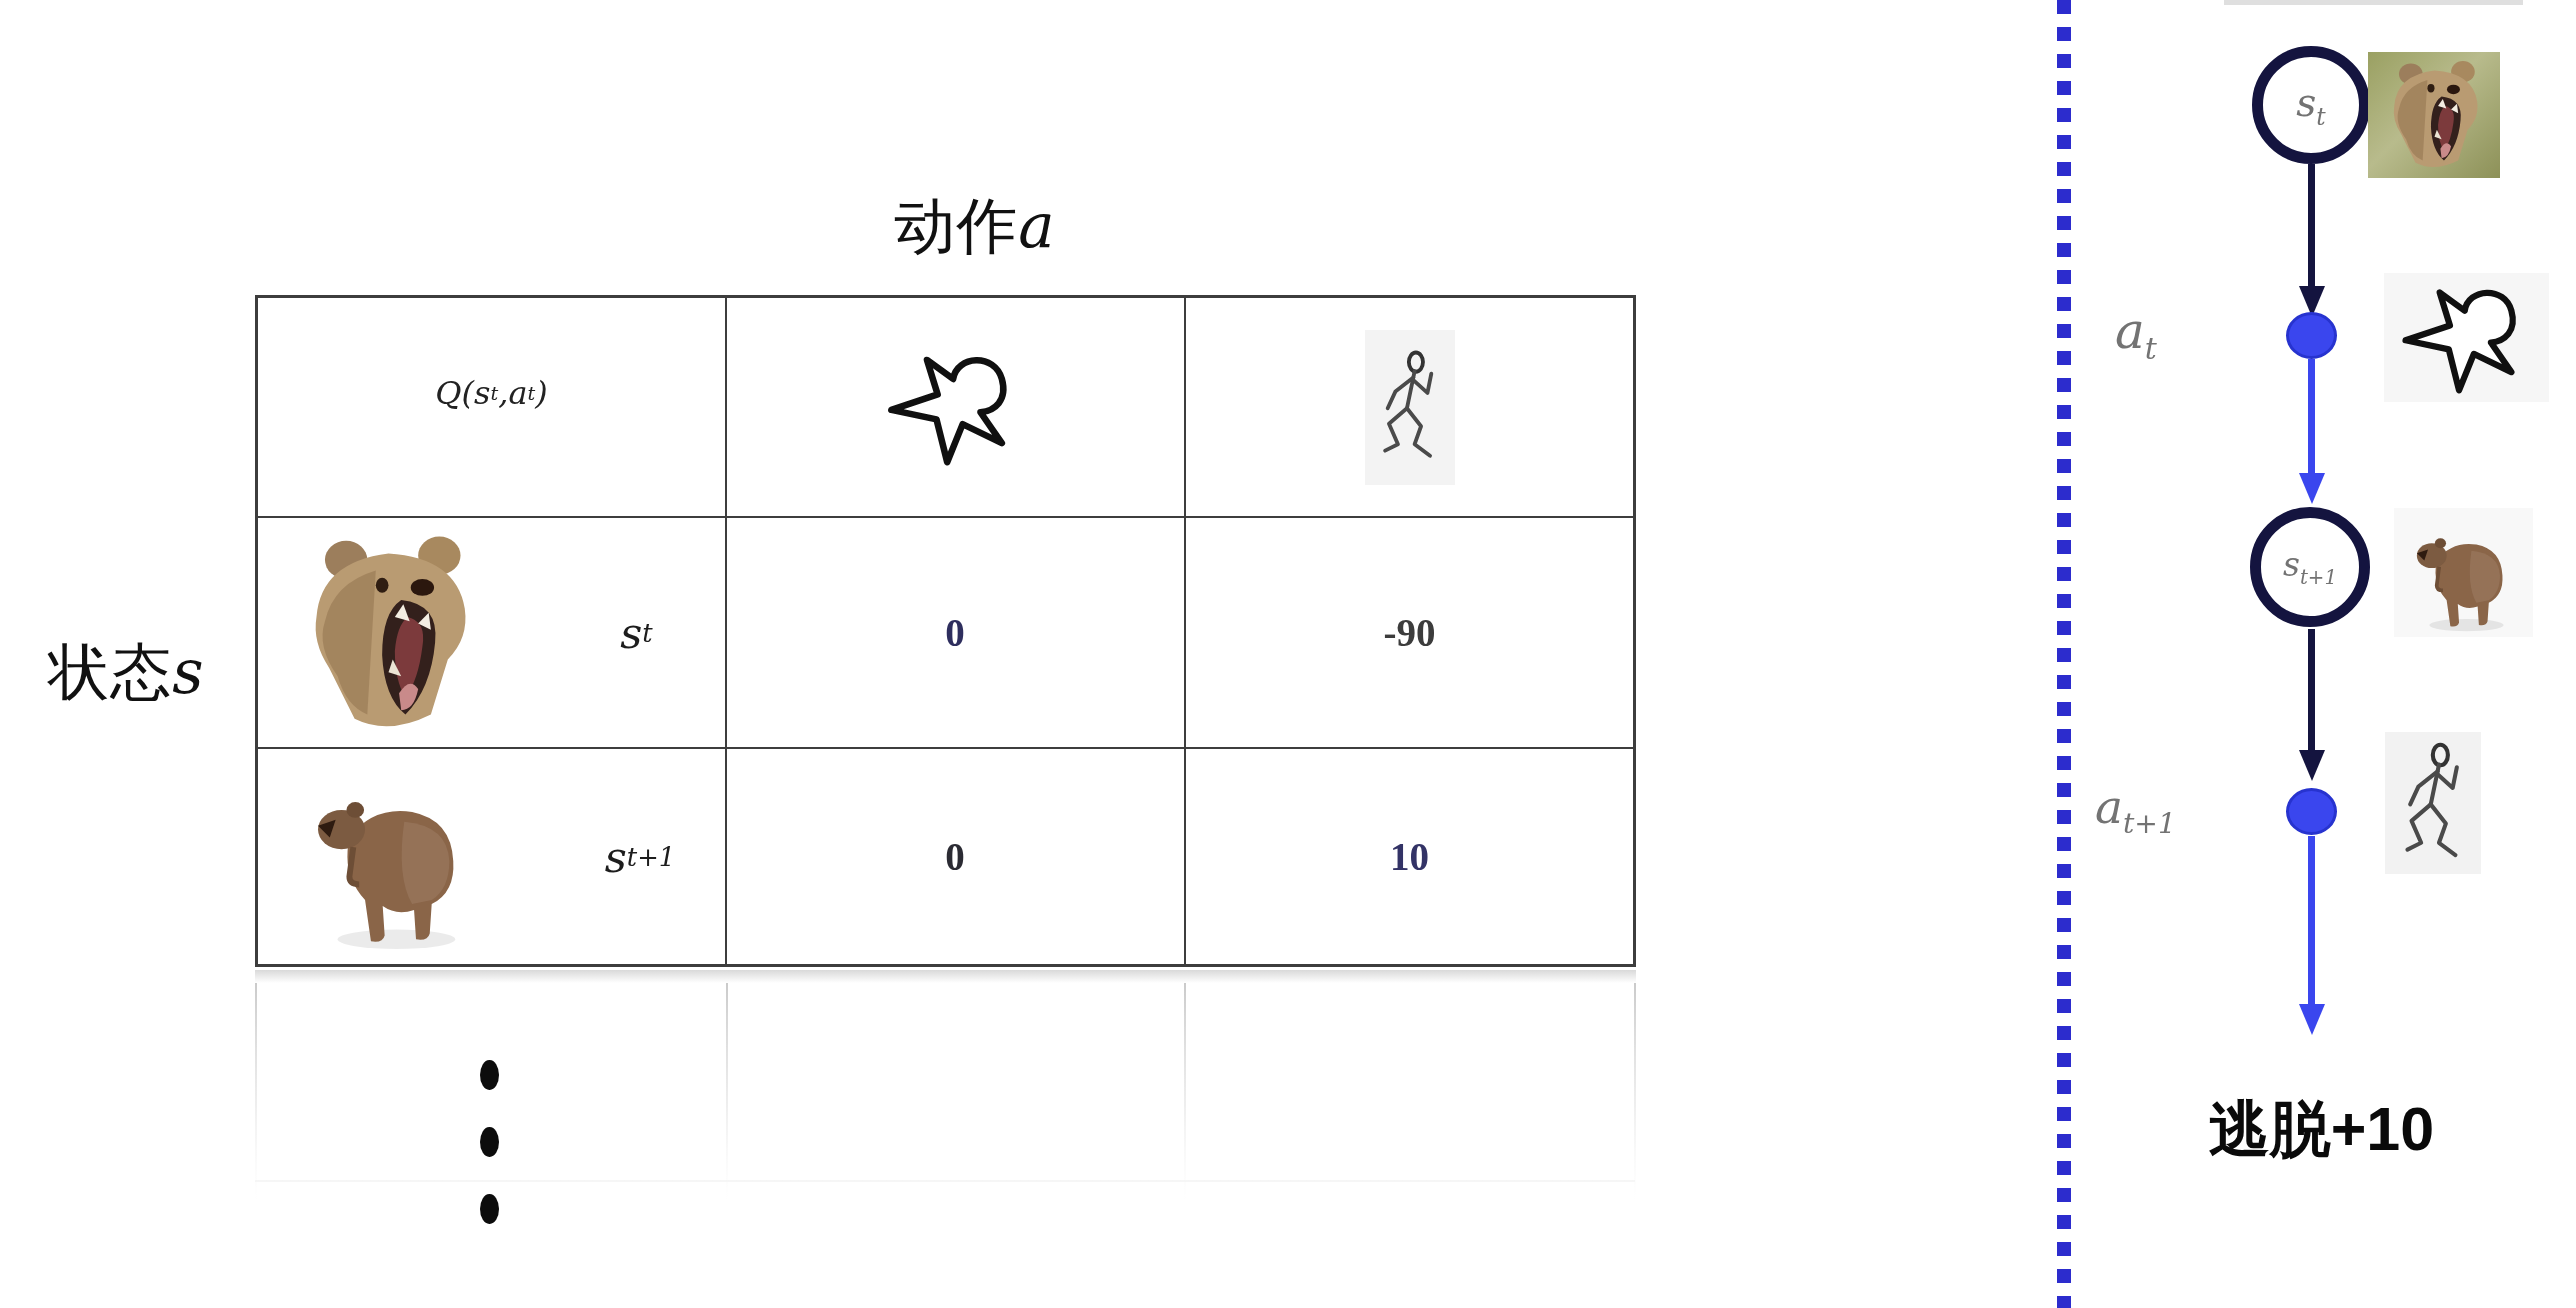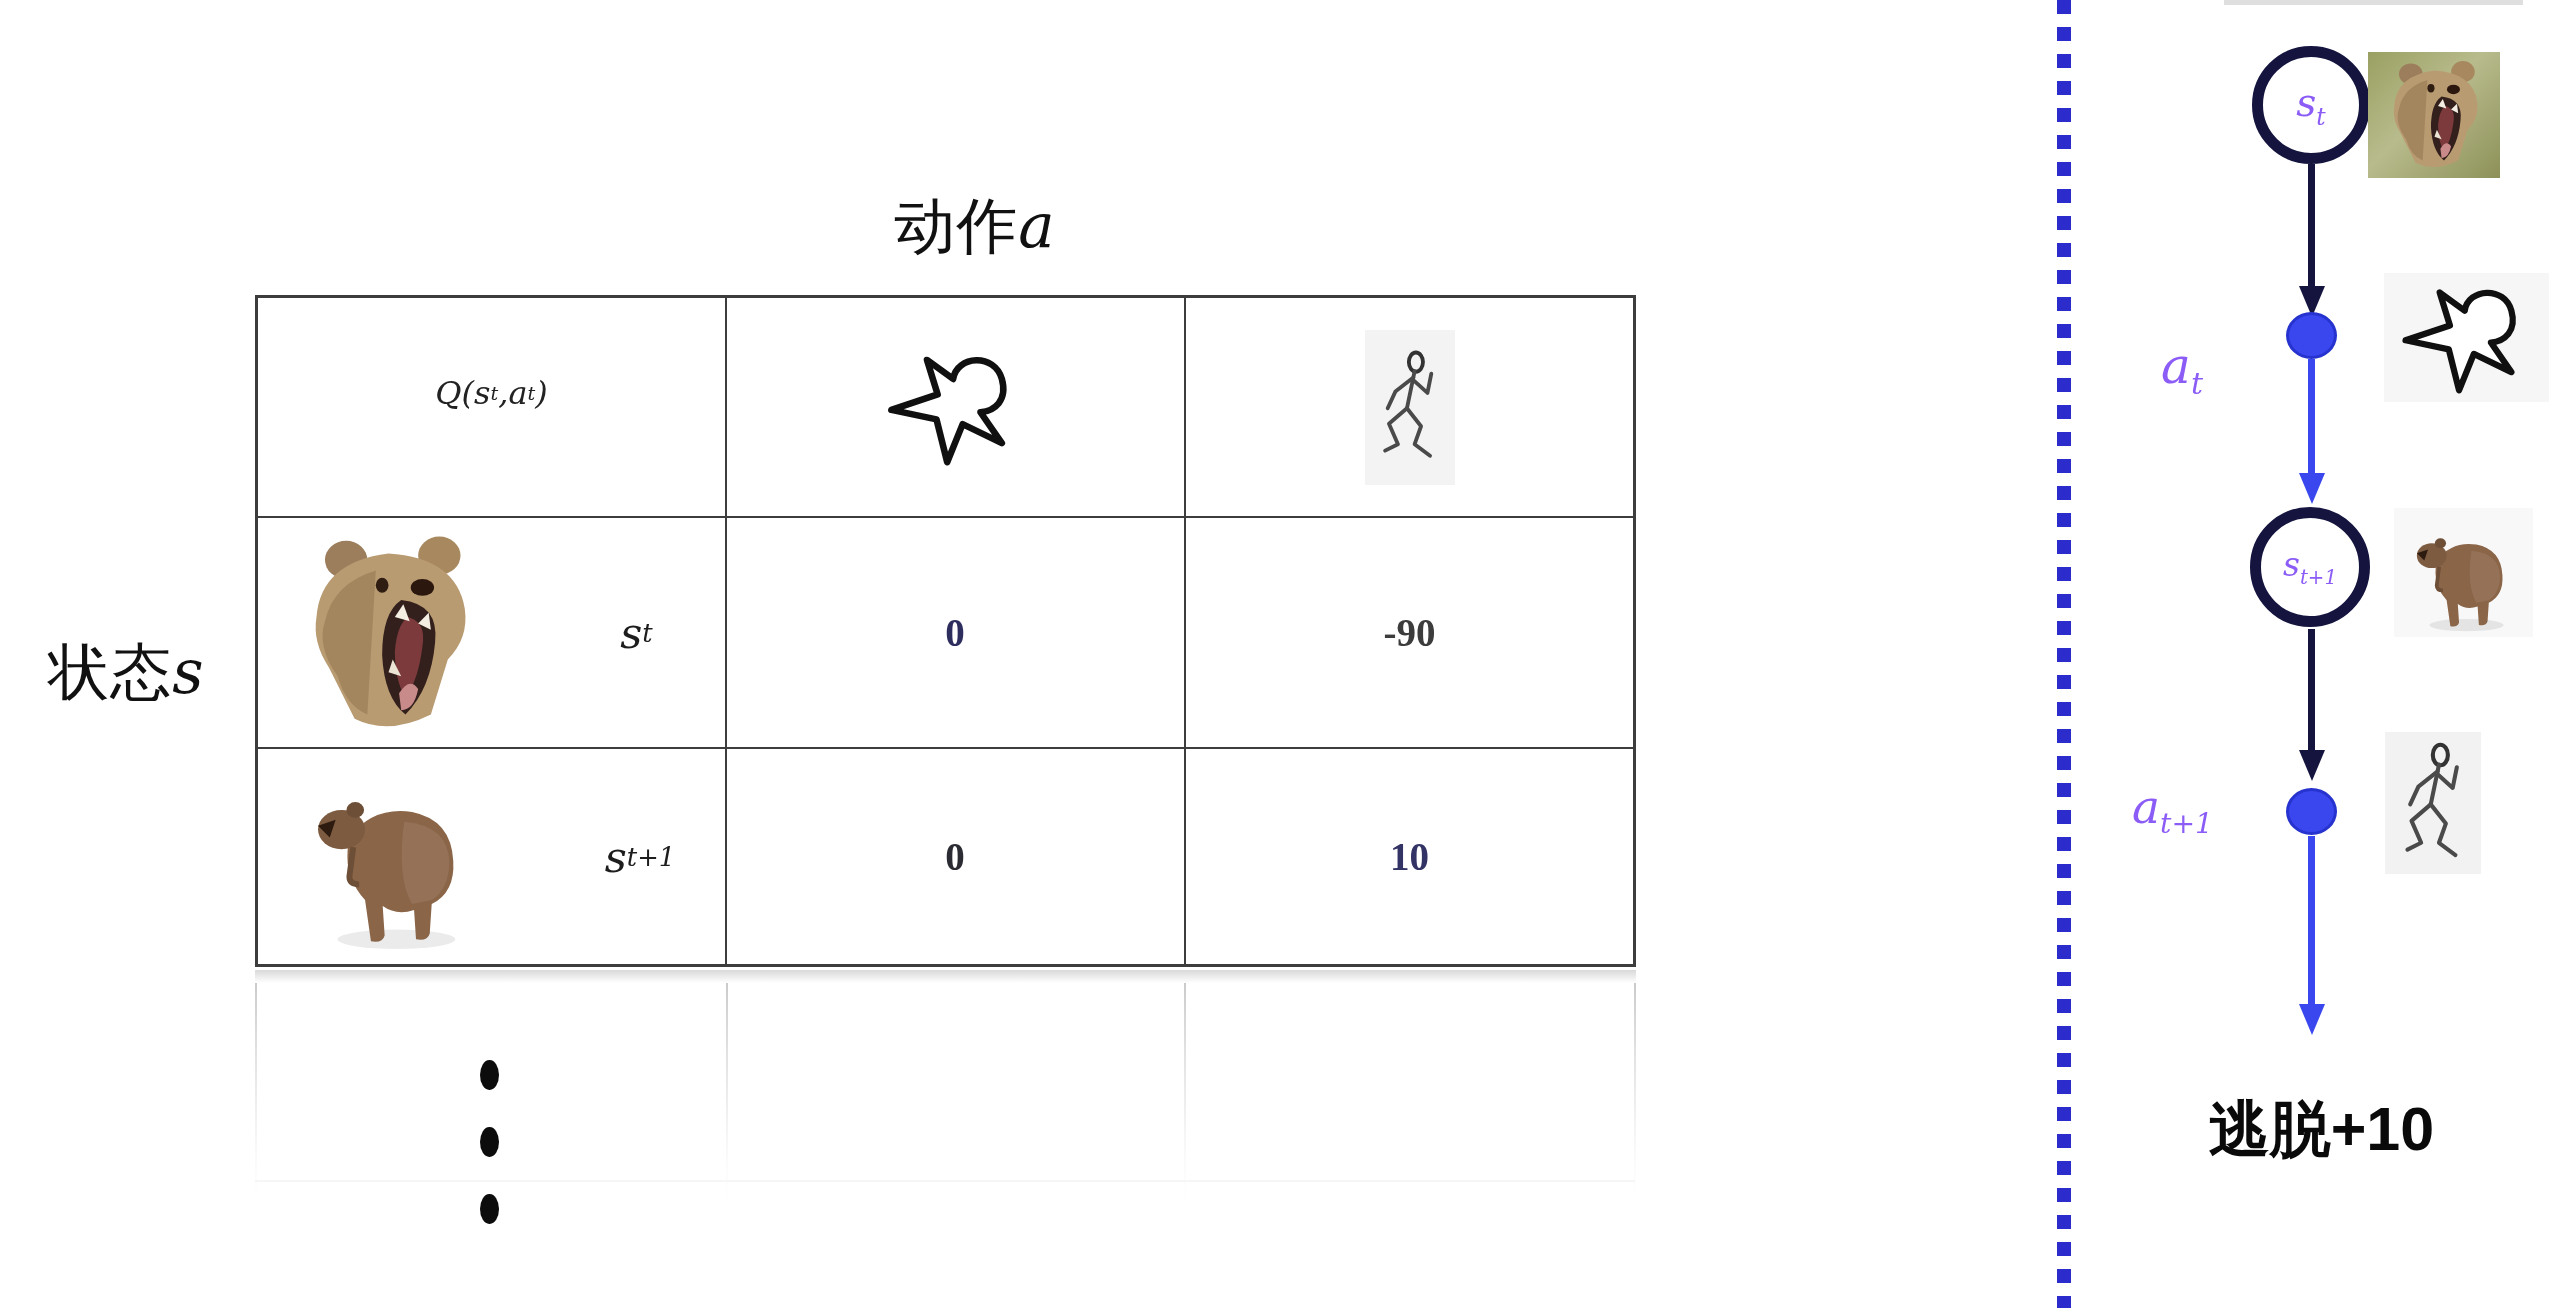--- a/index.html
+++ b/index.html
@@ -32,21 +32,21 @@
               background:linear-gradient(to bottom,rgba(255,255,255,0) 0%,rgba(255,255,255,.35) 45%,rgba(255,255,255,.9) 82%,#fff 100%);}
   .vdot{position:absolute;width:18.6px;height:30px;border-radius:50%;background:#0c0c0c;z-index:5;}
 
   
   #divider{left:2057px;top:0;width:14px;height:1309px;
            background:repeating-linear-gradient(to bottom,#2c2ccd 0px,#2c2ccd 14.4px,rgba(255,255,255,0) 14.4px,rgba(255,255,255,0) 27px);}
 
   
   .state-node{border:11.4px solid #14143f;border-radius:50%;background:#fff;display:flex;align-items:center;justify-content:center;}
   .action-dot{border-radius:50%;background:#3a46ee;border:3.1px solid #2733cf;}
-  .nlabel{font-style:italic;font-family:"DejaVu Serif",serif;color:#8b5cf6;text-align:center;white-space:nowrap;}
+  .nlabel{font-style:italic;font-family:"DejaVu Serif",serif;color:#737373;text-align:left;white-space:nowrap;}
   .nlabel sub{font-size:.6em;}
   .arrow{position:absolute;width:27px;display:flex;flex-direction:column;align-items:center;}
   .a-shaft{width:6.7px;background:var(--c);}
   .a-head{width:0;height:0;border-left:13.4px solid transparent;border-right:13.4px solid transparent;
           border-top:31px solid var(--c);}
   .icon-box{display:flex;align-items:center;justify-content:center;}
   .photo{overflow:hidden;display:flex;align-items:center;justify-content:center;}
   #outcome{font-family:"Liberation Sans","DejaVu Sans",sans-serif;font-weight:700;font-size:61px;color:#0a0a0a;text-align:center;white-space:nowrap;}
   .sliver{background:#b9b9b9;opacity:.45;}
 </style>
@@ -181,21 +181,21 @@
     <svg width="121" height="119" viewBox="0 0 235 230">
         <use href="#sym-bear-roar"></use>
       </svg>
   </div>
 
   <div class="arrow" style="left:2298px;top:164px;--c:#14143f;">
     <div class="a-shaft" style="height:122px;"></div>
     <div class="a-head"></div>
   </div>
 
-  <div class="abs nlabel" style="left:2115px;top:302px;width:134px;font-size:50px;margin-top:35px;">
+  <div class="abs nlabel" style="left:2115px;top:302px;width:134px;font-size:50px;">
     <span>a</span><sub>t</sub>
   </div>
   <div class="abs action-dot" style="left:2286px;top:312px;width:45px;height:41px;"></div>
   <div class="abs icon-box" style="left:2384px;top:273px;width:165px;height:129px;background:#f6f6f6;">
     <svg width="150" height="114" viewBox="0 0 290 220">
         <use href="#sym-leap"></use>
       </svg>
   </div>
 
   <div class="arrow" style="left:2298px;top:359px;--c:#3a46ee;">

